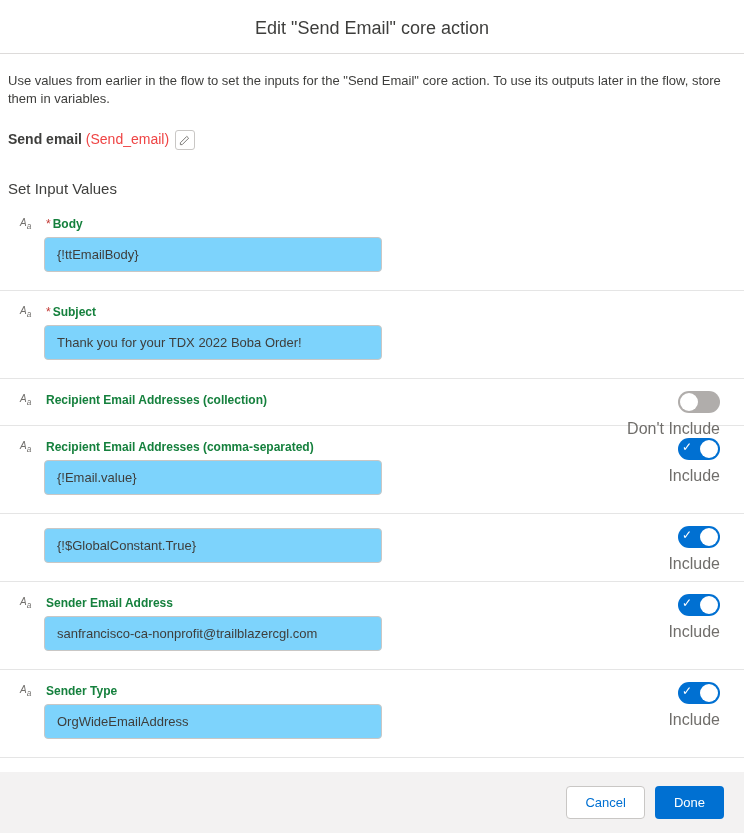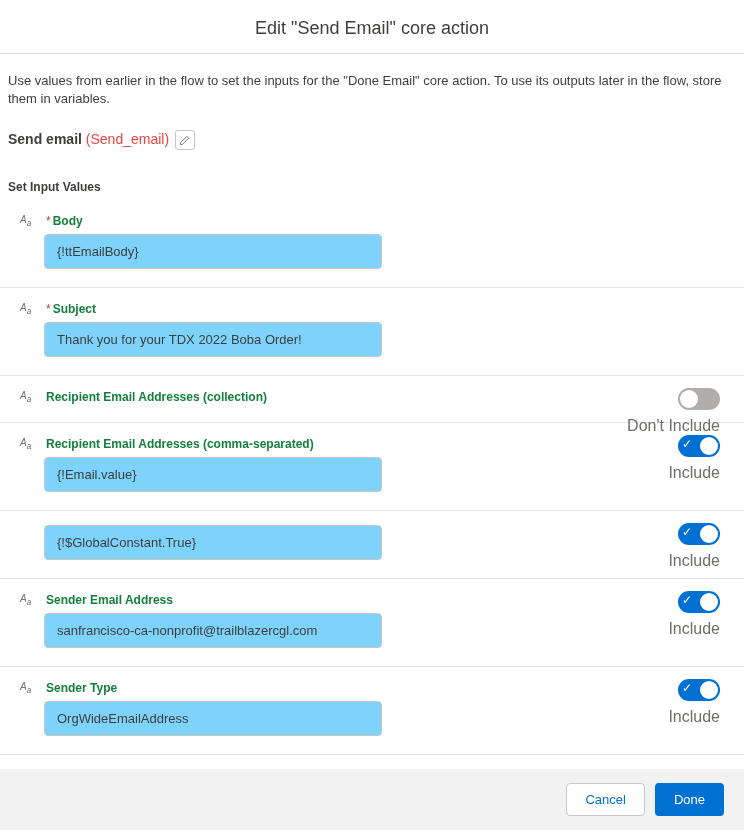--- a/index.html
+++ b/index.html
@@ -40,22 +40,22 @@
       height: 20px;
       border: 1px solid #c9c7c5;
       border-radius: 3px;
       background: #fff;
       vertical-align: middle;
       margin-left: 2px;
       cursor: pointer;
     }
     .section-heading {
       padding: 26px 8px 6px 8px;
-      font-size: 12px;
-      font-weight: 700;
+      font-size: 15px;
+      font-weight: 400;
       color: #3e3e3c;
     }
     .field-block {
       padding: 14px 20px 18px 20px;
       border-bottom: 1px solid #e5e5e5;
       position: relative;
     }
     .field-label-row {
       display: flex;
       align-items: center;
@@ -149,21 +149,21 @@
       background: #0070d2;
       color: #fff;
     }
   </style>
 </head>
 <body>
 
 <div class="dialog-title">Edit "Send Email" core action</div>
 <hr class="divider">
 
-<div class="intro">Use values from earlier in the flow to set the inputs for the "Done Email" core action. To use its outputs later in the flow, store them in variables.</div>
+<div class="intro">Use values from earlier in the flow to set the inputs for the "Send Email" core action. To use its outputs later in the flow, store them in variables.</div>
 
 <div class="action-name-row">
   <span class="bold">Send email</span>
   <span class="api">(Send_email)</span>
   <span class="edit-box">
     <svg width="11" height="11" viewBox="0 0 24 24" fill="none" stroke="#706e6b" stroke-width="2">
         <path d="M17 3l4 4L7 21H3v-4L17 3z"></path>
       </svg>
   </span>
 </div>

